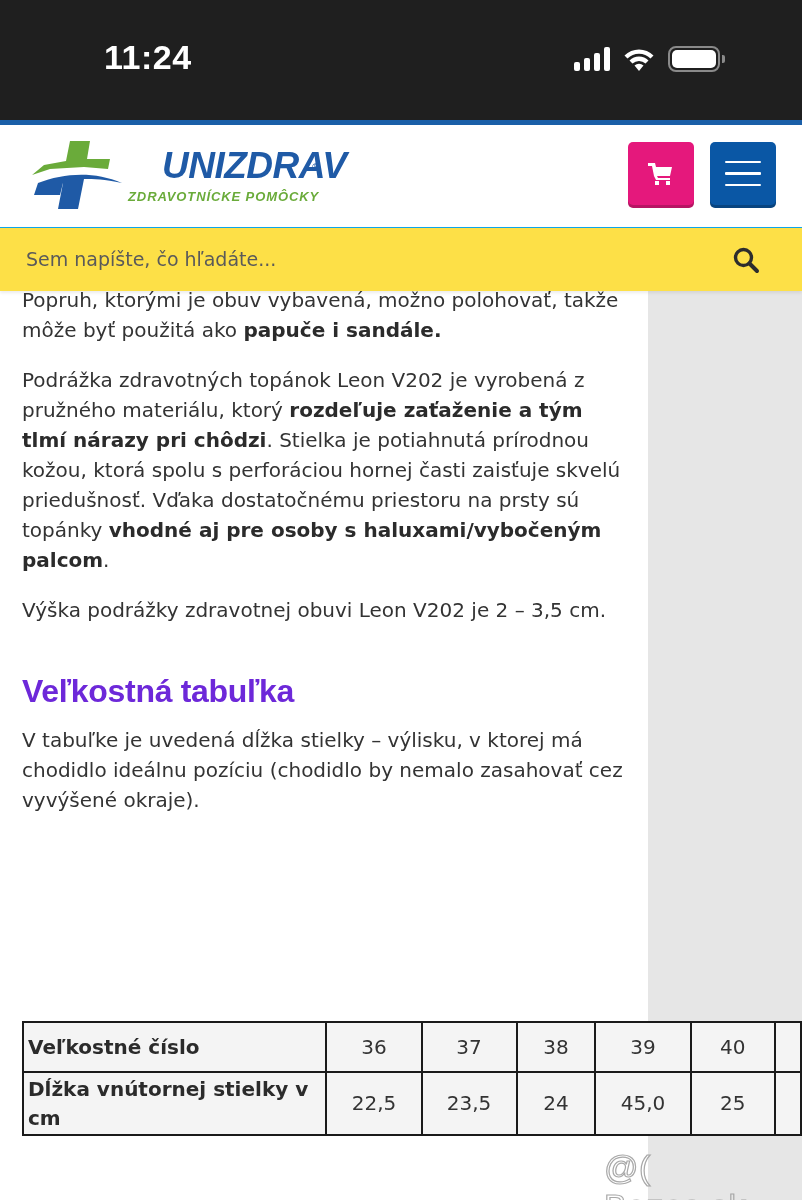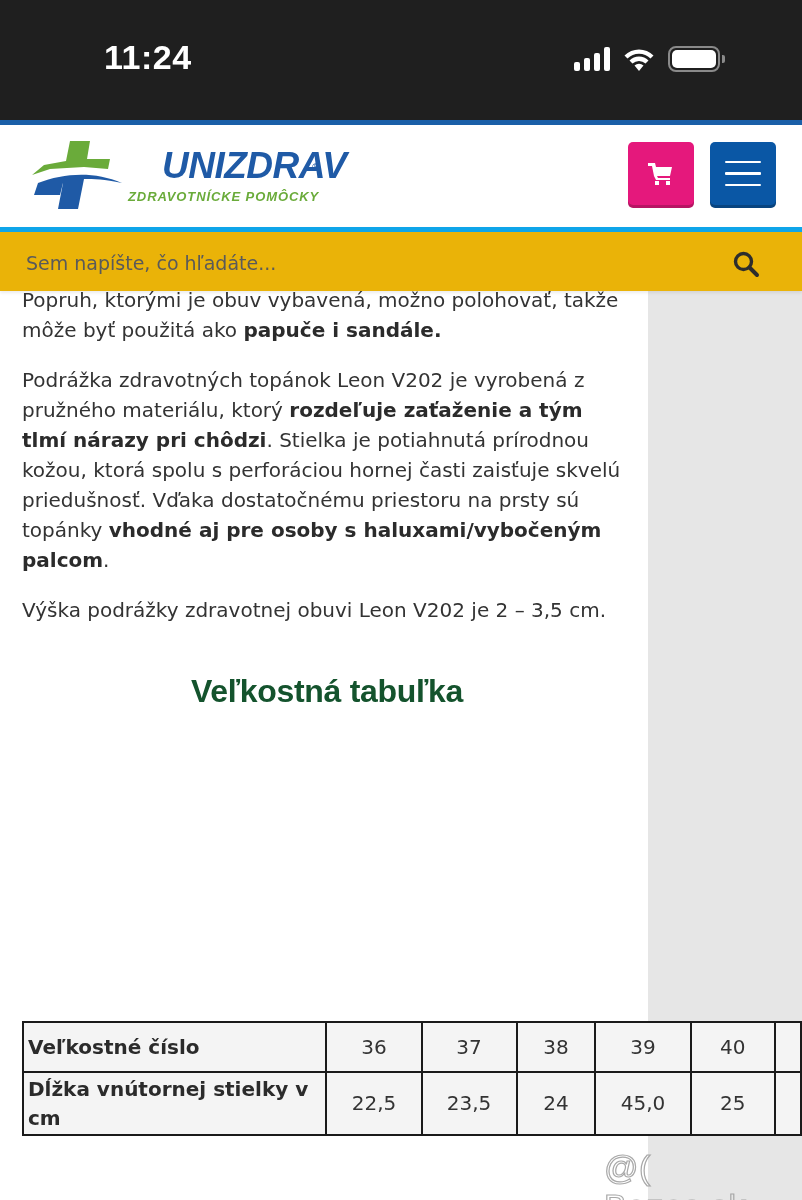--- a/index.html
+++ b/index.html
@@ -24,33 +24,33 @@
   .logo-name { position: absolute; left: 100px; top: 6px; font-family: Liberation Sans, sans-serif; font-weight: 700; font-style: italic; font-size: 37px; color: #1f5aa6; letter-spacing: -0.5px; margin-left: 38px; }
   .logo-reg { position: absolute; left: 288px; top: 22px; font-size: 11px; color: #1f5aa6; font-family: "Liberation Sans", sans-serif; }
   .logo-sub { position: absolute; left: 104px; top: 50px; font-family: "Liberation Sans", sans-serif; font-weight: 700; font-style: italic; font-size: 13px; color: #6aab3a; letter-spacing: 0.9px; }
   .hdr-btn { position: absolute; top: 17px; width: 66px; height: 63px; border-radius: 5px; display: flex; align-items: center; justify-content: center; cursor: pointer; }
   .cart-btn { left: 628px; background: #e5187c; box-shadow: 0 3px 0 #b71463; }
   .menu-btn { left: 710px; background: #0a57a5; box-shadow: 0 3px 0 #08447f; }
   .hamburger { width: 36px; display: flex; flex-direction: column; gap: 9px; }
   .hamburger span { display: block; height: 2.5px; background: #ffffff; border-radius: 1px; }
 
   
-  .search-bar { position: absolute; left: 0; top: 227px; width: 802px; height: 64px; background: #eab308; border-top: 5px solid #0ea5e9; box-shadow: 0 2px 3px rgba(0,0,0,0.08); z-index: 3; }
+  .search-bar { position: absolute; left: 0; top: 227px; width: 802px; height: 64px; background: #fde047; border-top: 1px solid #0ea5e9; box-shadow: 0 2px 3px rgba(0,0,0,0.08); z-index: 3; }
   .search-input { position: absolute; left: 26px; top: 0; width: 680px; height: 62px; border: none; background: transparent; font-family: "DejaVu Sans", sans-serif; font-size: 19px; color: #555; outline: none; }
   .search-input::placeholder { color: #5a5a5a; }
   .search-icon { position: absolute; left: 732px; top: 18px; width: 28px; height: 28px; cursor: pointer; }
 
   
   .side-strip { position: absolute; left: 648px; top: 291px; width: 154px; height: 909px; background: #e6e6e6; }
 
   
   .content { position: absolute; left: 22px; top: 285px; width: 610px; font-family: "DejaVu Sans", sans-serif; font-size: 20px; line-height: 30px; color: #333333; }
   .content p { margin: 0 0 20px 0; }
   .content b { font-weight: 700; color: #2b2b2b; }
-  .content h2 { font-family: "Liberation Sans", sans-serif; font-weight: 700; font-size: 32px; line-height: 40px; color: #14532d; margin: 0 0 14px 0; letter-spacing: -0.3px; text-align: center; }
+  .content h2 { font-family: "Liberation Sans", sans-serif; font-weight: 700; font-size: 32px; line-height: 40px; color: #6d28d9; margin: 0 0 14px 0; letter-spacing: -0.3px; }
 
   
   .size-table { position: absolute; left: 22px; top: 1021px; border-collapse: collapse; font-family: "DejaVu Sans", sans-serif; font-size: 20px; color: #333333; z-index: 2; }
   .size-table td { border: 2px solid #1a1a1a; background: #f4f4f4; text-align: center; padding: 12px; }
   .size-table td.rowhead { text-align: left; font-weight: 700; color: #2b2b2b; padding: 0 10px 0 4px; background: #f4f4f4; }
   .size-table tr.r1 td { height: 34px; }
   .size-table tr.r2 td { height: 63px; line-height: 29px; }
 
   
   .watermark { position: absolute; left: 604px; top: 1148px; font-family: "Liberation Sans", sans-serif; font-size: 34px; color: transparent; -webkit-text-stroke: 1.2px #a8a8a8; letter-spacing: 0.5px; z-index: 4; }
@@ -123,20 +123,21 @@
 <div class="content">
 
   <p><span>Popruh, ktorými je obuv vybavená, možno polohovať, takže môže byť použitá ako </span><b>papuče i sandále.</b></p>
 
   <p><span>Podrážka zdravotných topánok Leon V202 je vyrobená z pružného materiálu, ktorý </span><b>rozdeľuje zaťaženie a tým tlmí nárazy pri chôdzi</b><span>. Stielka je potiahnutá prírodnou kožou, ktorá spolu s perforáciou hornej časti zaisťuje skvelú priedušnosť. Vďaka dostatočnému priestoru na prsty sú topánky </span><b>vhodné aj pre osoby s haluxami/vybočeným palcom</b><span>.</span></p>
 
   <p style="margin-bottom:46px"><span>Výška podrážky zdravotnej obuvi Leon V202 je 2 – 3,5 cm.</span></p>
 
   <h2>Veľkostná tabuľka</h2>
 
+  <p>V tabuľke je uvedená dĺžka stielky – výlisku, v ktorej má chodidlo ideálnu pozíciu (chodidlo by nemalo zasahovať cez vyvýšené okraje).</p>
 </div>
 
 <table class="size-table">
   <tbody>
       <tr class="r1">
     <td class="rowhead" style="width:317px">Veľkostné číslo</td>
     <td style="width:97px">36</td>
     <td style="width:97px">37</td>
     <td style="width:81px">38</td>
     <td style="width:97px">39</td>

